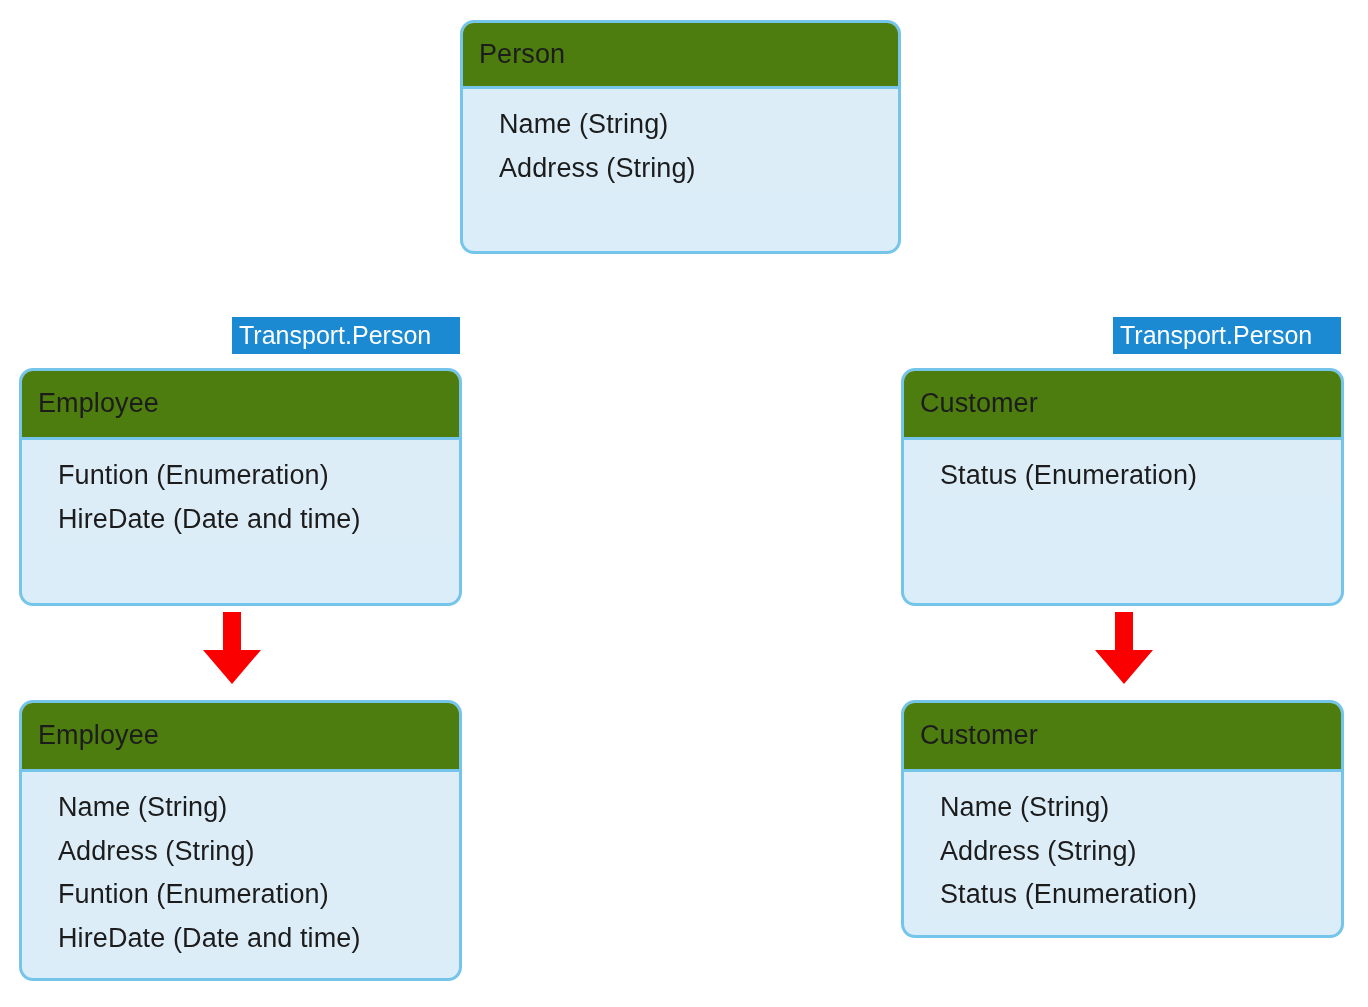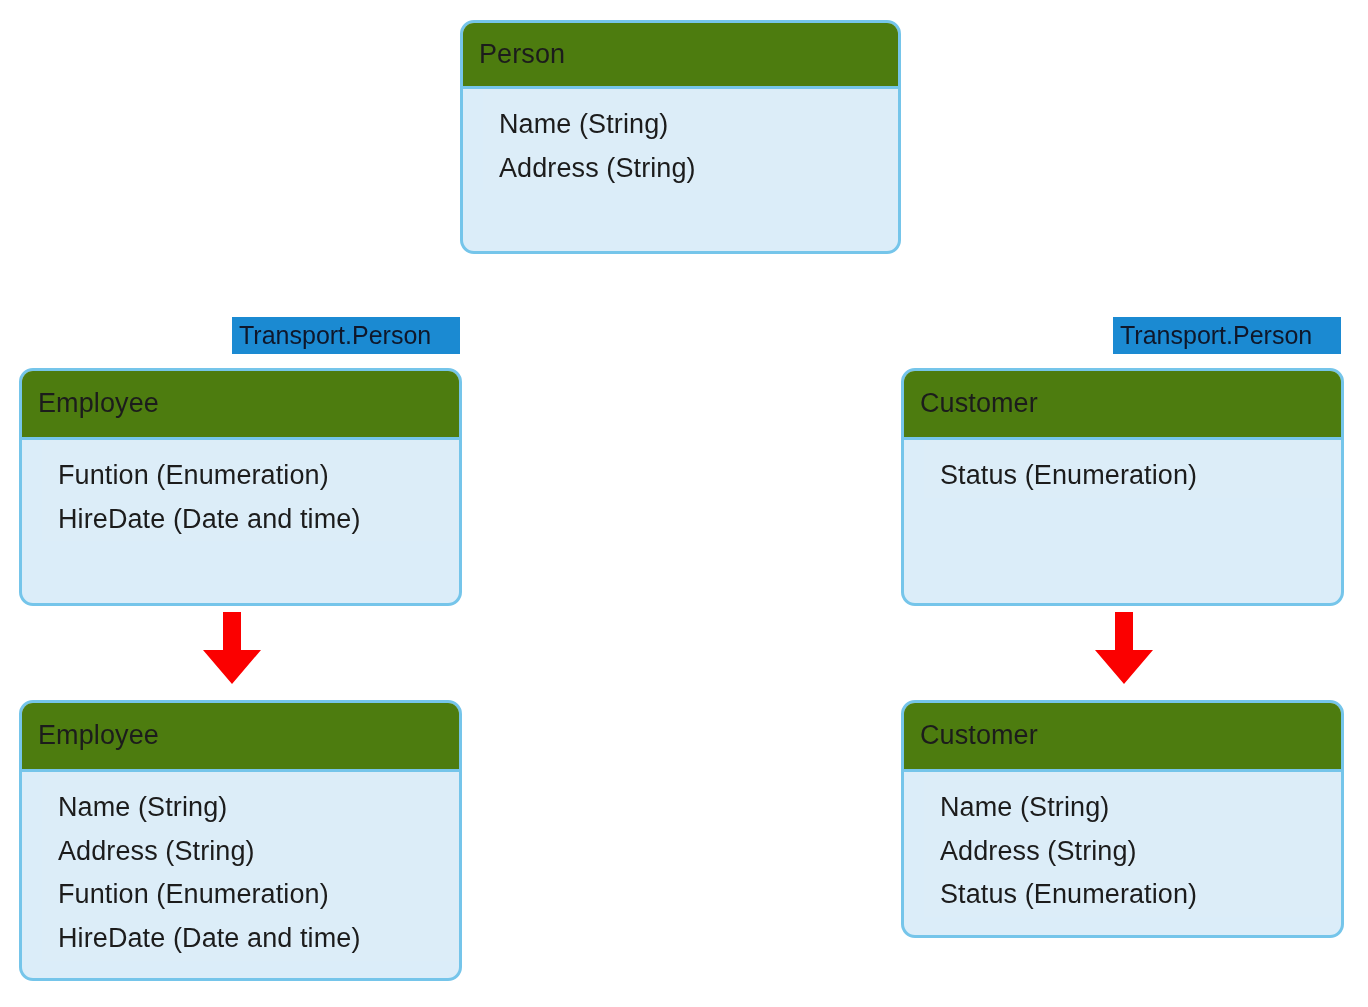--- a/index.html
+++ b/index.html
@@ -65,21 +65,21 @@
     color: #1c1c1c;
     letter-spacing: 0.1px;
     white-space: nowrap;
   }
 
   
   .ns-badge {
     position: absolute;
     box-sizing: border-box;
     background: #1b8ad2;
-    color: #0f172a;
+    color: #ffffff;
     font-size: 25px;
     line-height: 1;
     display: flex;
     align-items: center;
     justify-content: flex-start;
     padding: 0 6px 0 7px;
     white-space: nowrap;
     z-index: 5;
   }
 

